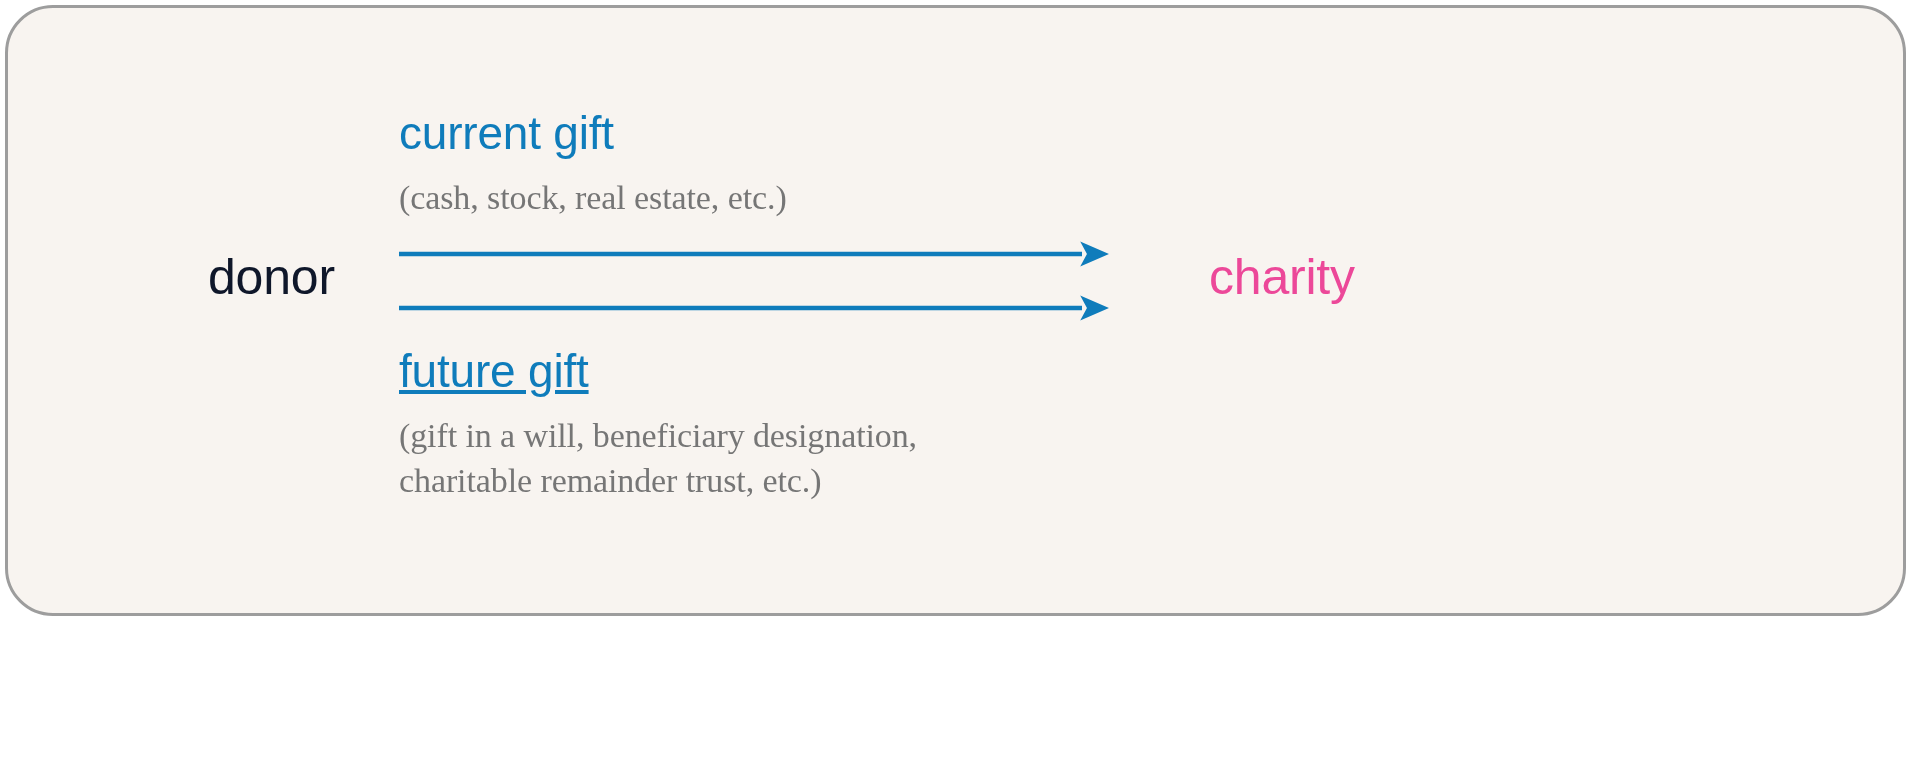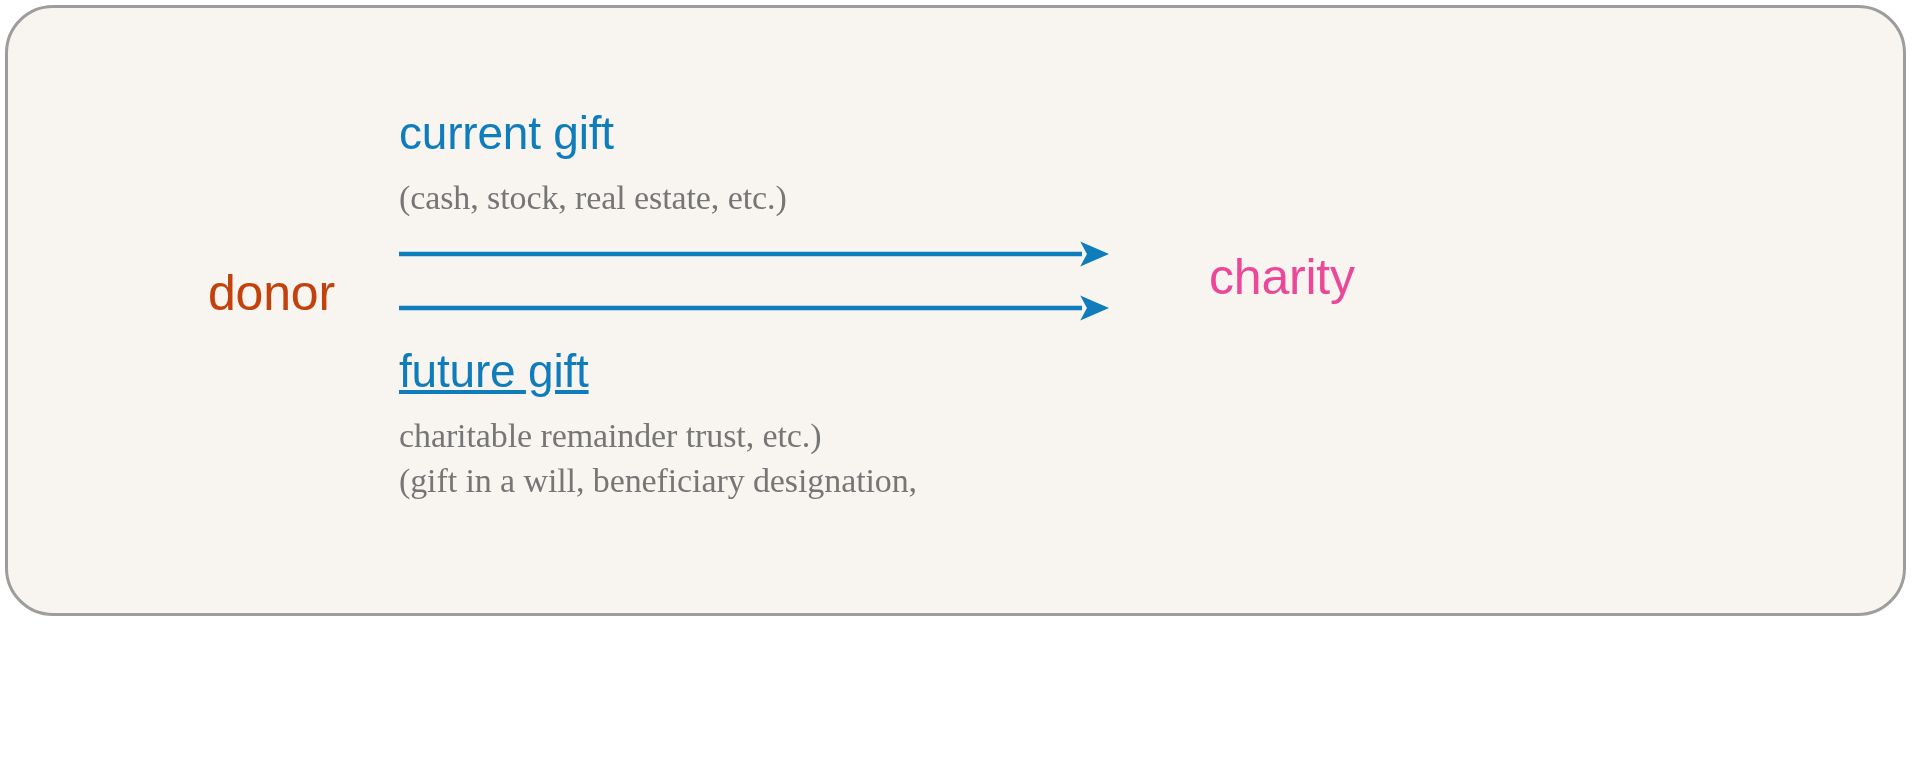--- a/index.html
+++ b/index.html
@@ -37,22 +37,22 @@
   
   .endpoint {
     position: absolute;
     font-size: 50px;
     line-height: 1;
     white-space: nowrap;
     letter-spacing: -0.2px;
   }
   #donor-label {
     left: 208px;
-    top: 268px;
-    color: #c2410c;
+    top: 252px;
+    color: #0f172a;
   }
   #charity-label {
     left: 1209px;
     top: 252px;
     color: #ec4899;
   }
 
   
   .gift-title {
     position: absolute;
@@ -97,22 +97,22 @@
 
   <div class="endpoint" id="donor-label">donor</div>
 
   <div class="endpoint" id="charity-label">charity</div>
 
   <div class="gift-title" id="current-gift-title">current gift</div>
   <div class="gift-note" id="current-gift-note">(cash, stock, real estate, etc.)</div>
 
   <div class="gift-title" id="future-gift-title">future gift</div>
   <div class="gift-note" id="future-gift-note">
+    <div>(gift in a will, beneficiary designation,</div>
     <div>charitable remainder trust, etc.)</div>
-    <div>(gift in a will, beneficiary designation,</div>
   </div>
 
   <svg id="arrows-layer" viewBox="0 0 1920 760">
     <defs>
       <marker id="arrowhead-current" markerWidth="7" markerHeight="7" refX="0.4" refY="3" orient="auto" markerUnits="strokeWidth">
         <path d="M0,0.2 L6.4,3 L0,5.8 L1.5,3 Z" fill="#0f7cbb"></path>
       </marker>
       <marker id="arrowhead-future" markerWidth="7" markerHeight="7" refX="0.4" refY="3" orient="auto" markerUnits="strokeWidth">
         <path d="M0,0.2 L6.4,3 L0,5.8 L1.5,3 Z" fill="#0f7cbb"></path>
       </marker>

